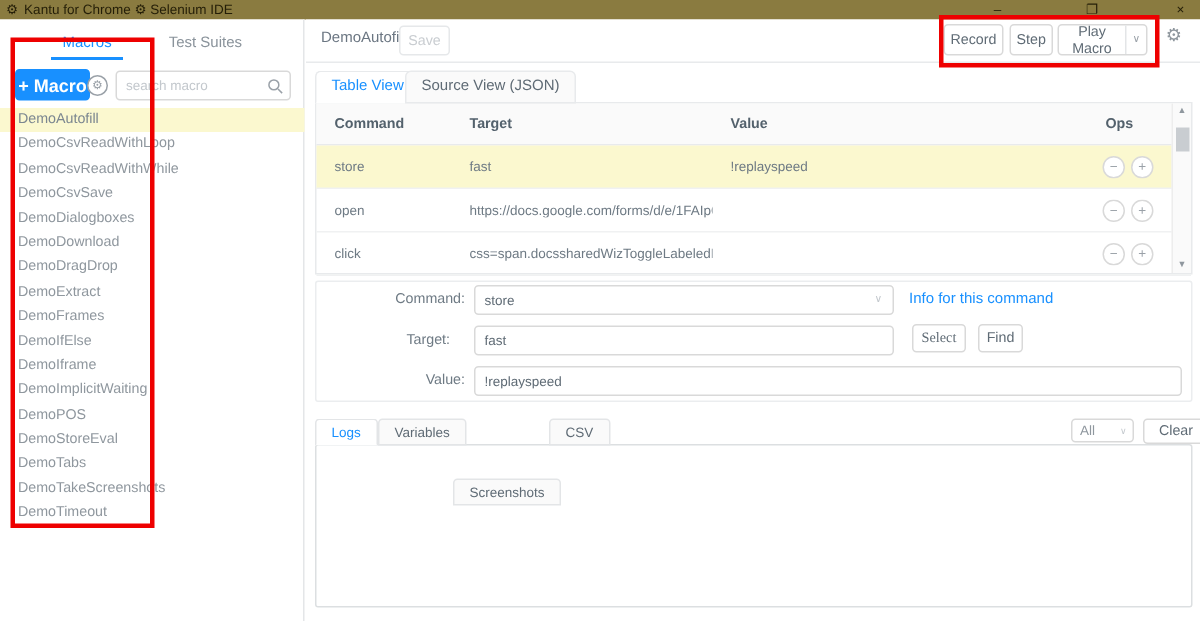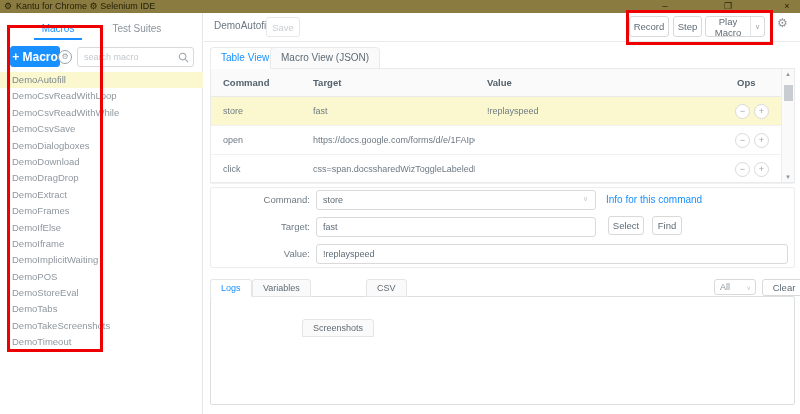--- a/index.html
+++ b/index.html
@@ -95,23 +95,23 @@
   #form-block { position:absolute; left:210px; top:187px; width:585px; height:81px;
     border:1px solid #ebedef; border-radius:2px; background:#fff; }
   .form-label { position:absolute; width:70px; text-align:right; font-size:9.5px; color:#6e7a84; }
   .form-field { position:absolute; height:20px; border:1px solid #d9d9d9; border-radius:3px;
     font-size:9px; color:#5f6b75; padding:0 6px; background:#fff;
     font-family:"Liberation Sans",sans-serif; }
   #command-label { left:240px; top:194px; } 
   #command-select { left:316px; top:190px; width:280px; cursor:pointer; }
   #command-chevron { position:absolute; left:583px; top:195px; font-size:7px; color:#c3c8cd; }
   #info-link { position:absolute; left:606px; top:194px; font-size:10px; color:#1890ff; cursor:pointer; }
-  #target-label { left:240px; top:221px; }
+  #target-label { left:230px; top:221px; }
   #target-input { left:316px; top:217px; width:280px; }
-  #select-btn { left:608px; top:216px; width:36px; height:19px; }
+  #select-btn { left:608px; top:216px; width:36px; height:19px;font-family:Liberation Serif, serif; }
   #find-btn { left:652px; top:216px; width:30px; height:19px; }
   #value-label { left:240px; top:248px; }
   #value-input { left:316px; top:244px; width:472px; }
 
   
   .ltab { position:absolute; top:279px; height:18px; line-height:16px; padding:0 10px;
     font-size:9px; border:1px solid #e3e5e7; border-radius:3px 3px 0 0; background:#fafafa;
     color:#5f6b75; cursor:pointer; z-index:3; }
   .ltab.active { background:#fff; color:#1890ff; border-bottom-color:#fff; }
   #ltab-0 { left:210px; } #ltab-1 { left:252px; } #ltab-2 { left:302px;margin-top:40px; } #ltab-3 { left:366px; }
@@ -172,21 +172,21 @@
 <button class="btn" id="save-btn">Save</button>
 <button class="btn" id="record-btn">Record</button>
 <button class="btn" id="step-btn">Step</button>
 <div class="btn" id="play-btn">
   <span class="play-label">Play Macro</span>
   <span class="dd">∨</span>
 </div>
 <span id="toolbar-gear">⚙</span>
 
 <span class="vtab active" id="tab-tableview">Table View</span>
-<span class="vtab" id="tab-sourceview">Macro View (JSON)</span>
+<span class="vtab" id="tab-sourceview">Source View (JSON)</span>
 
 <div id="table-block">
   <div class="trow" id="table-head">
     <div>Command</div>
     <div>Target</div>
     <div>Value</div>
     <div>Ops</div>
   </div>
   <div class="trow data-row selected">
     <div>store</div>

